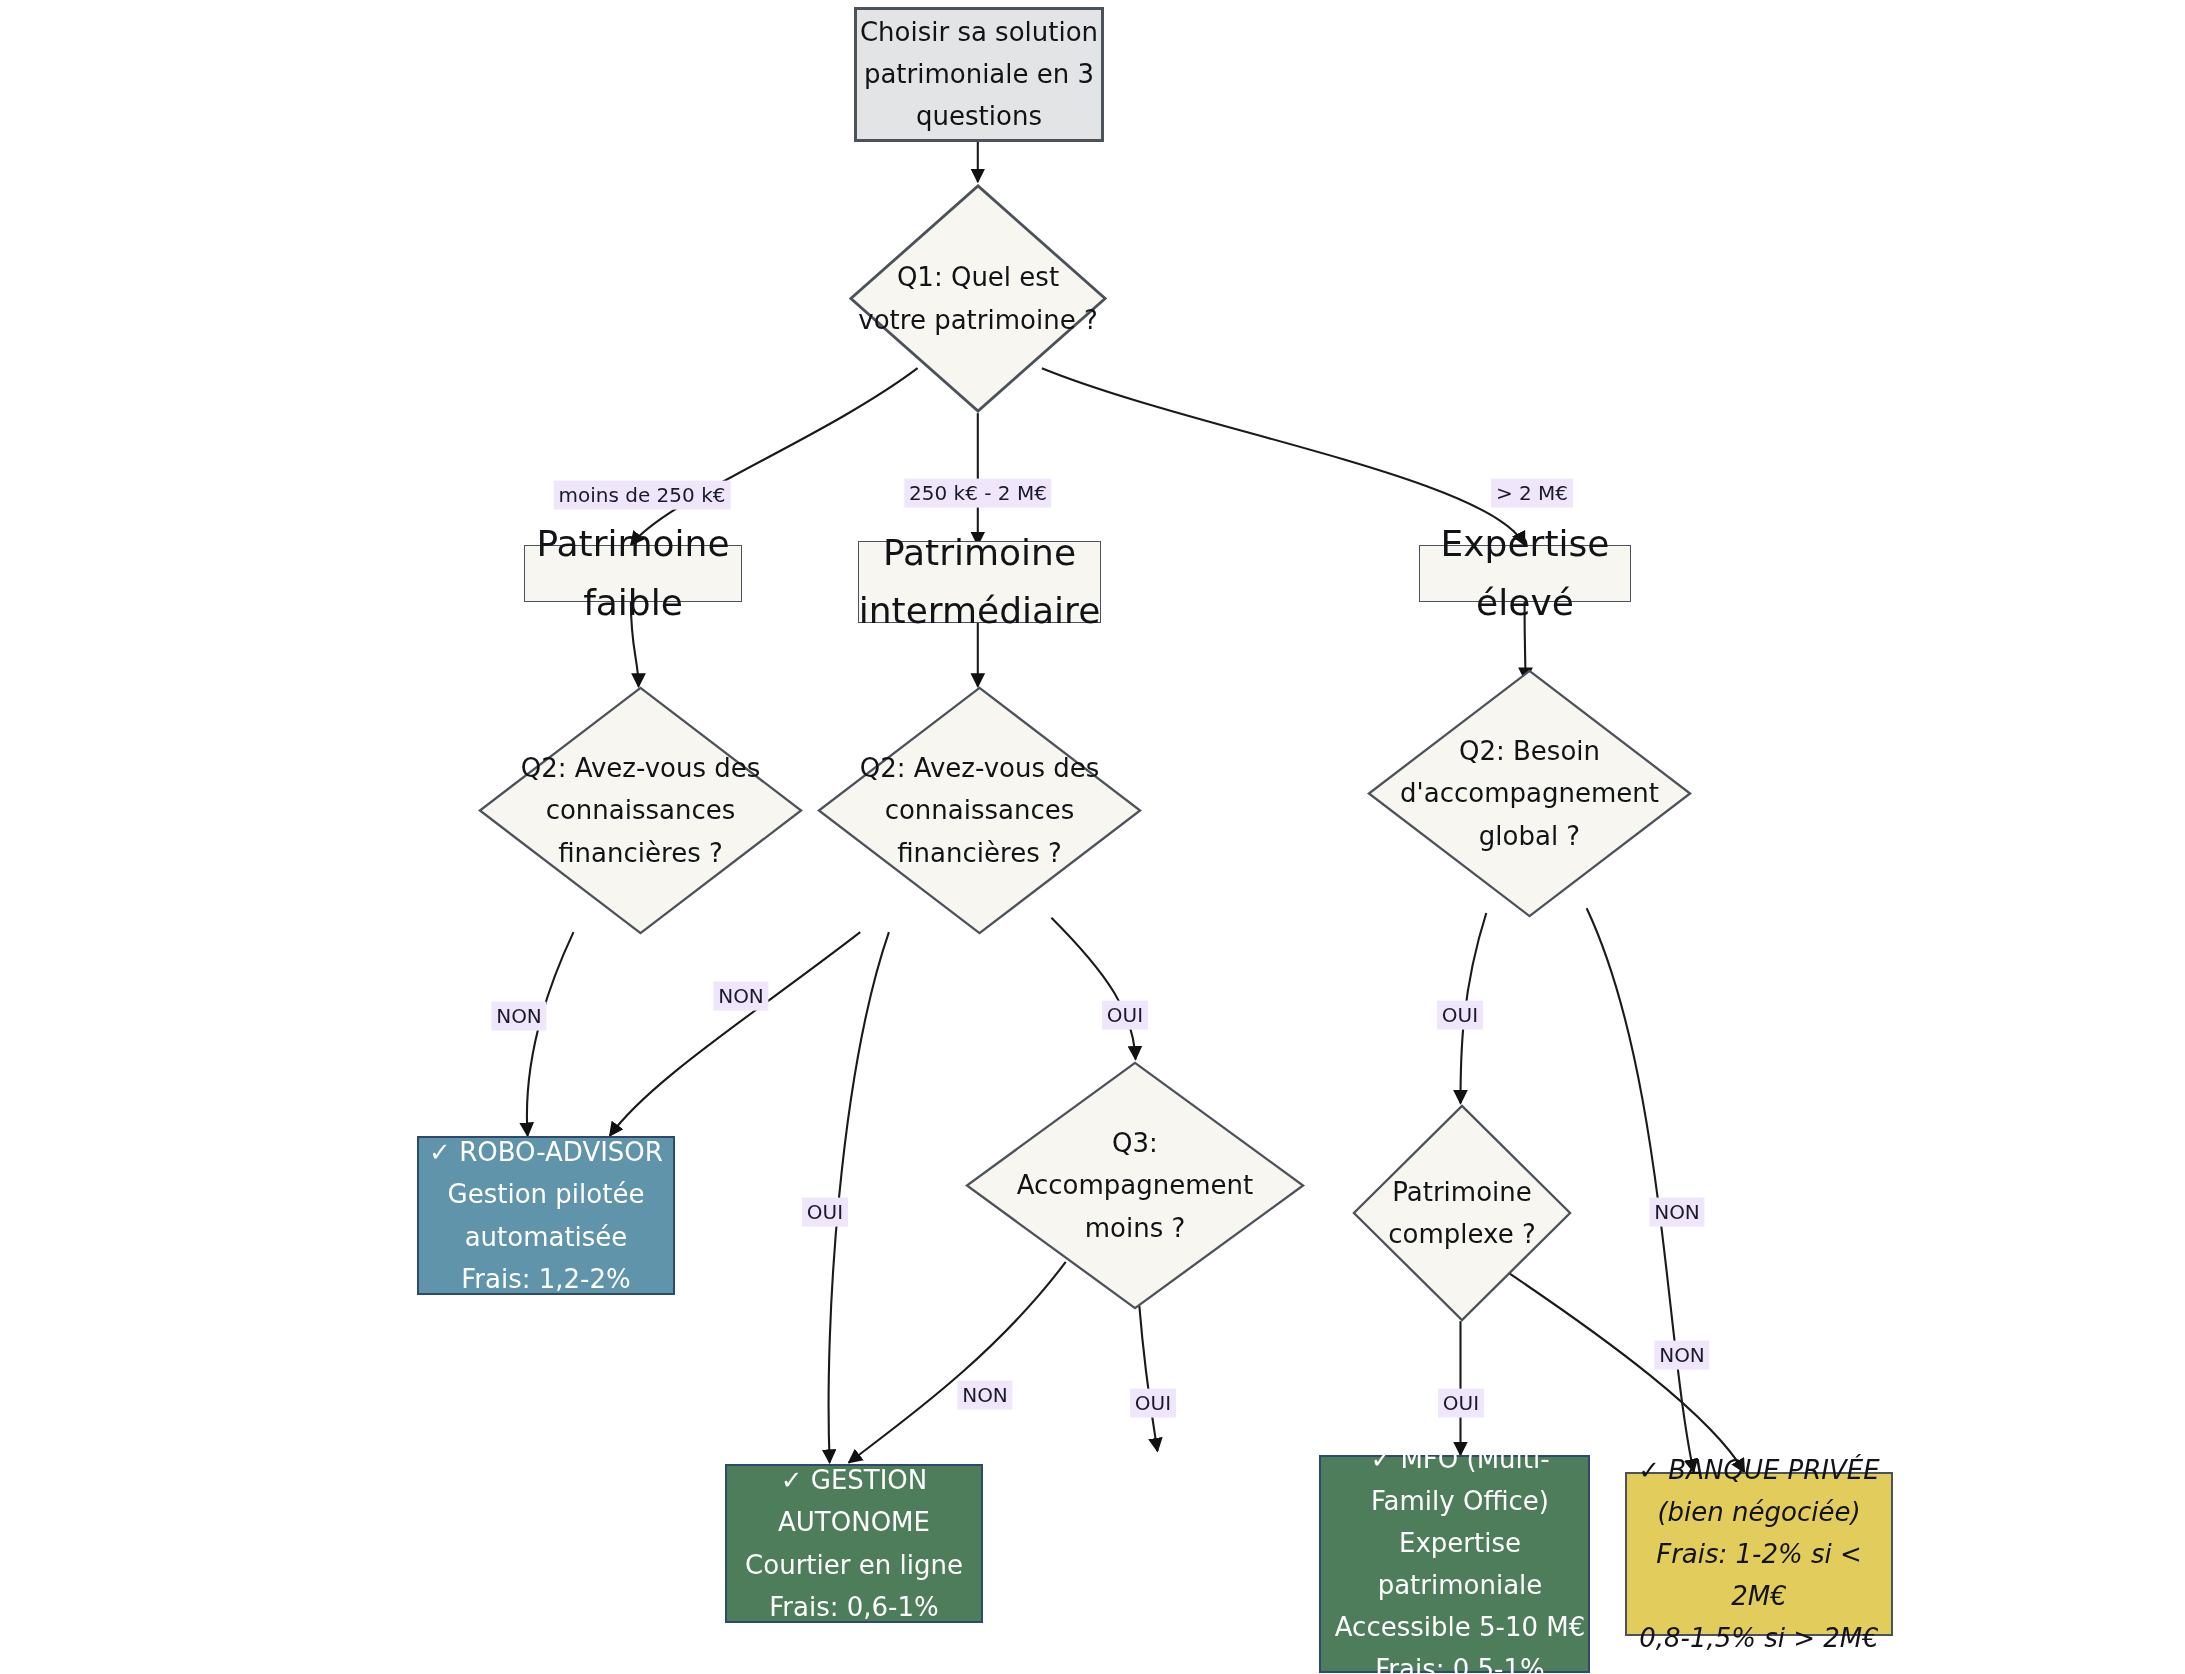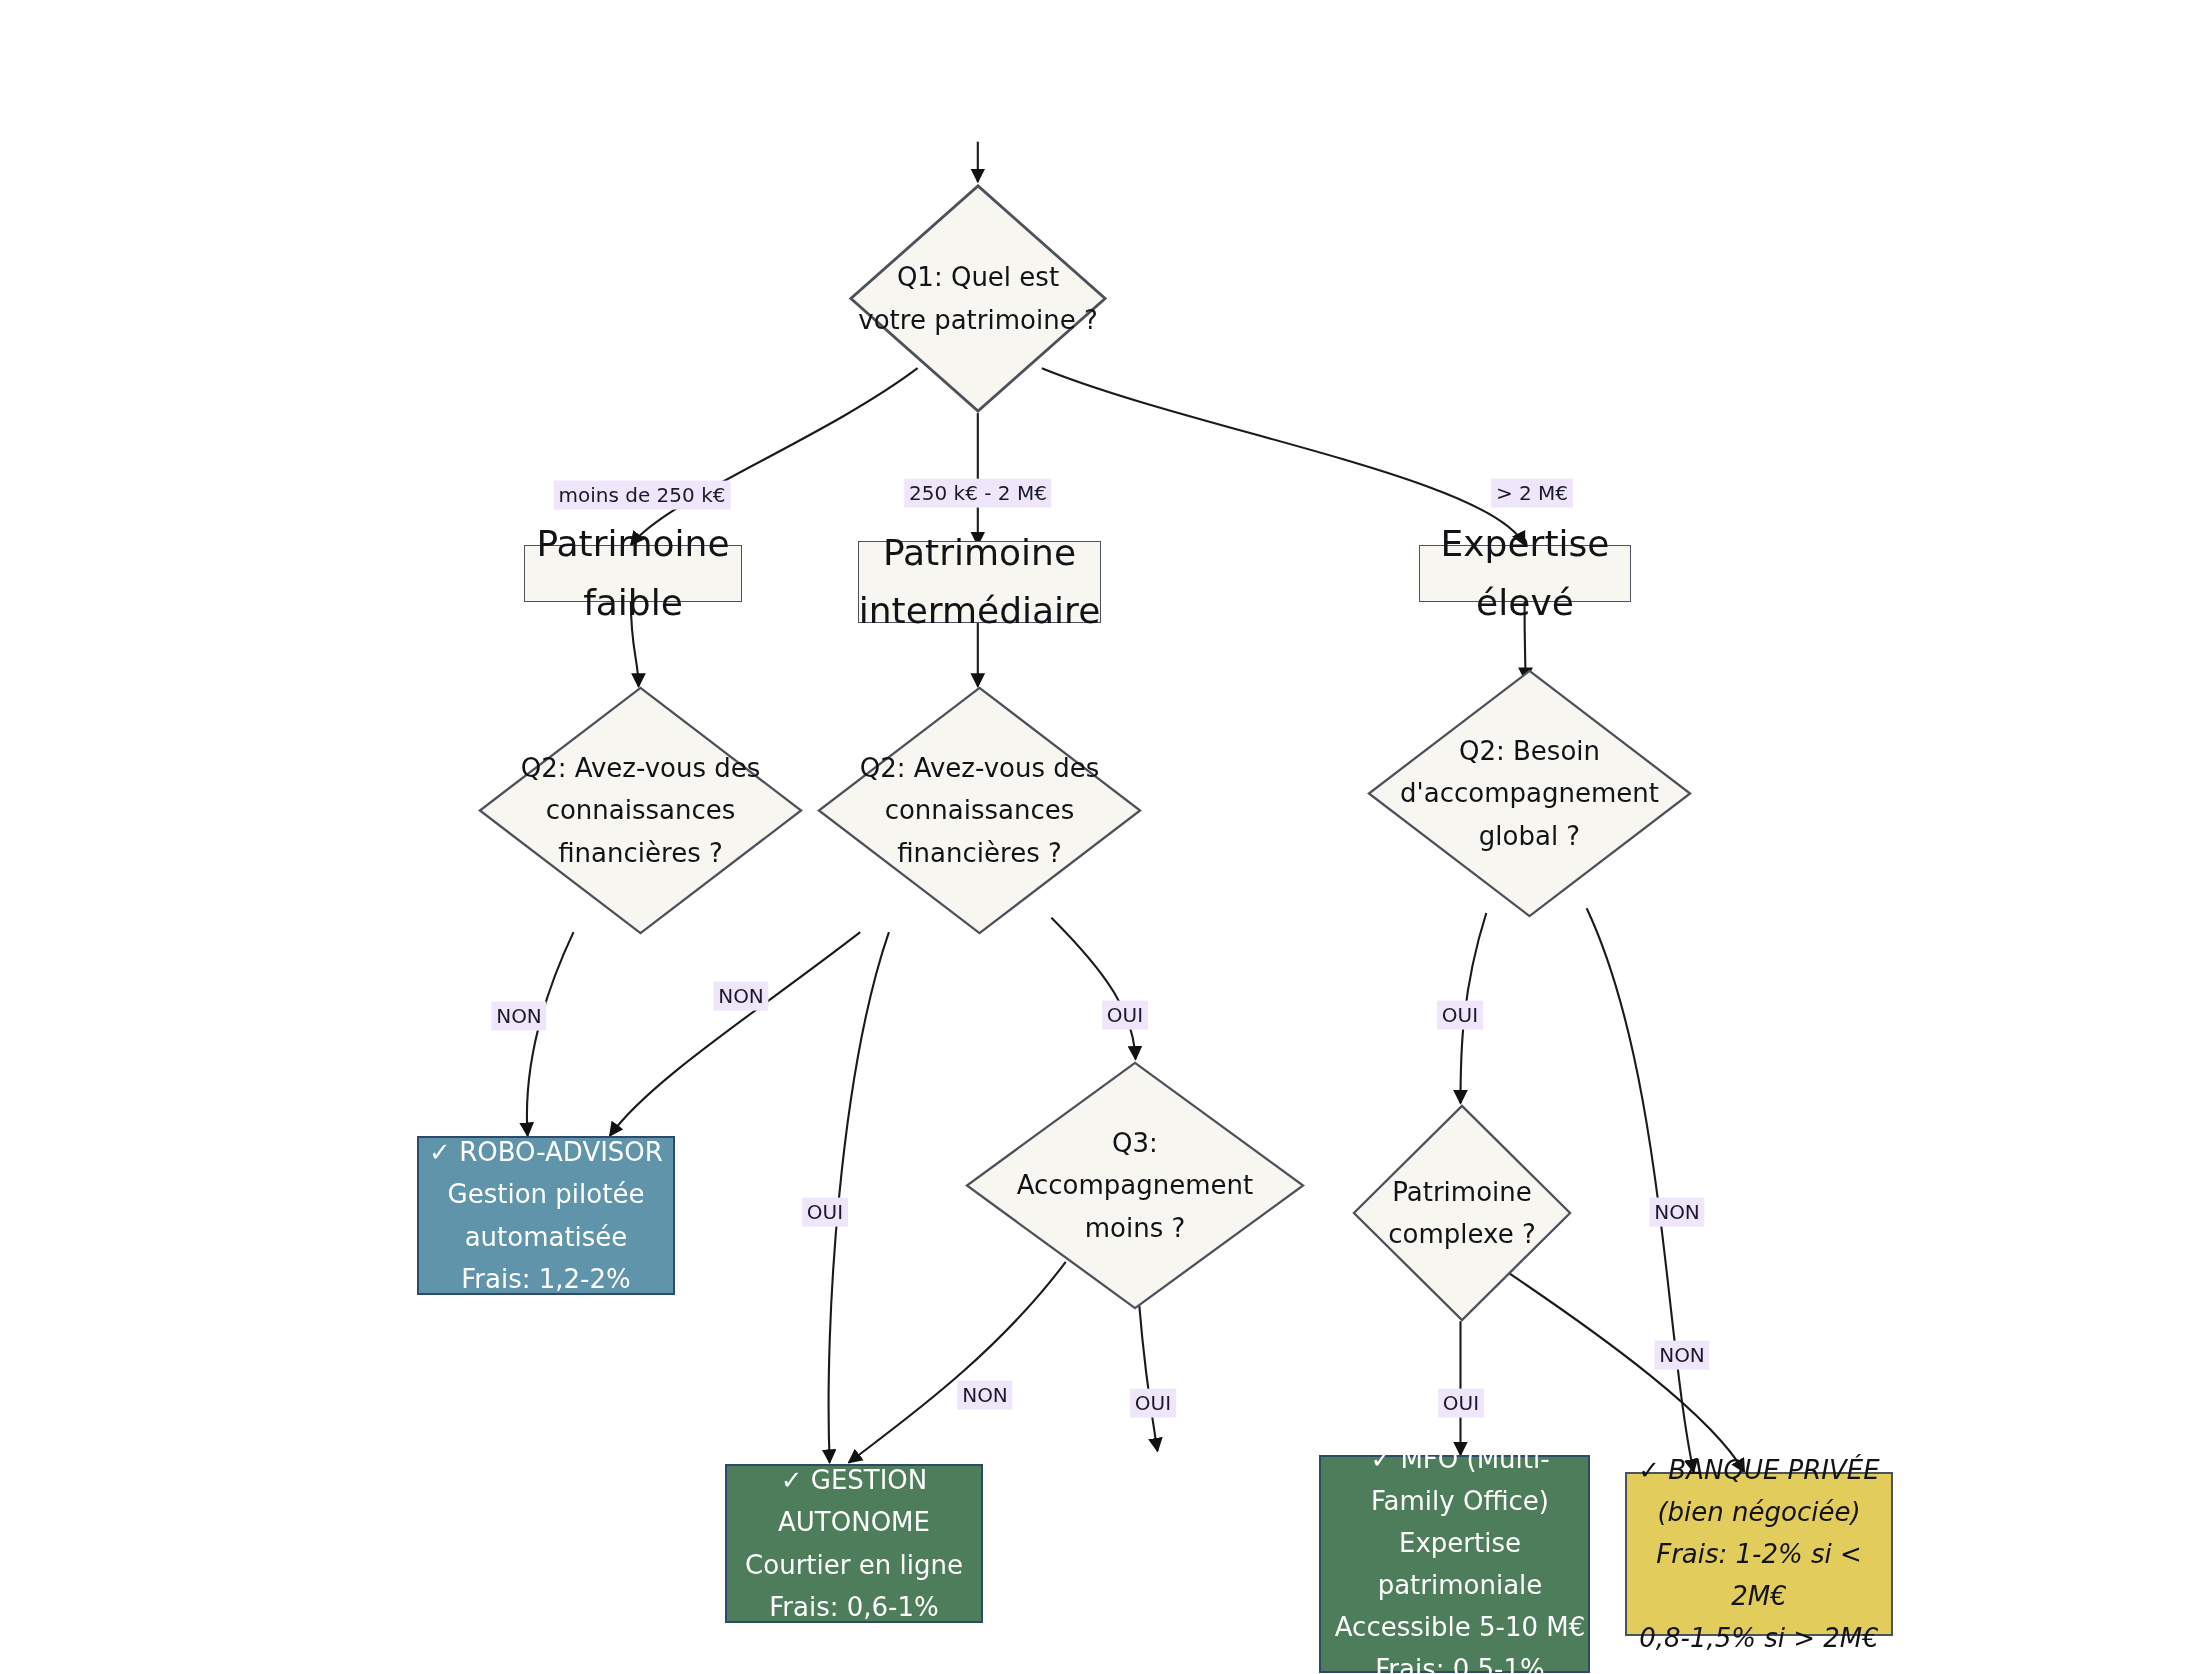--- a/index.html
+++ b/index.html
@@ -150,20 +150,25 @@
       <path d="M 1115 1320 C 1040 1420 940 1490 888 1530"></path>
 
       <path d="M 1192 1366 C 1198 1440 1205 1480 1211 1518"></path>
 
       <path d="M 1528 1382 C 1528 1450 1528 1490 1528 1522"></path>
 
       <path d="M 1576 1330 C 1680 1400 1790 1480 1825 1540"></path>
     </g>
   </svg>
 
+  <div class="node n-start" style="left:854px; top:6.7px; width:250px; height:135px;">
+    <span class="lines">Choisir sa solution
+patrimoniale en 3
+questions</span>
+  </div>
 
   <div class="diamond" style="left:849px; top:184px; width:258px; height:229px;">
     <svg class="shape" viewBox="0 0 270 240" preserveAspectRatio="none">
       <polygon points="135,2 268,120 135,238 2,120" fill="#f7f6f1" stroke="#4b5259" stroke-width="3"></polygon>
     </svg>
     <div class="dlabel">Q1: Quel est
 votre patrimoine ?</div>
   </div>
 
   <div class="node n-plain" style="left:524px; top:545px; width:218px; height:57px;">

